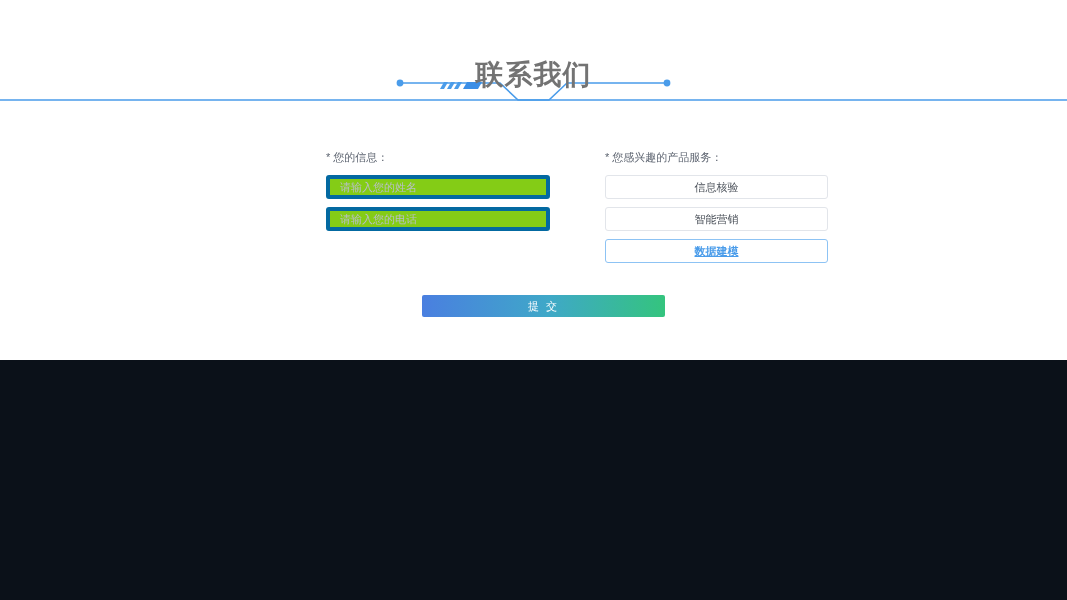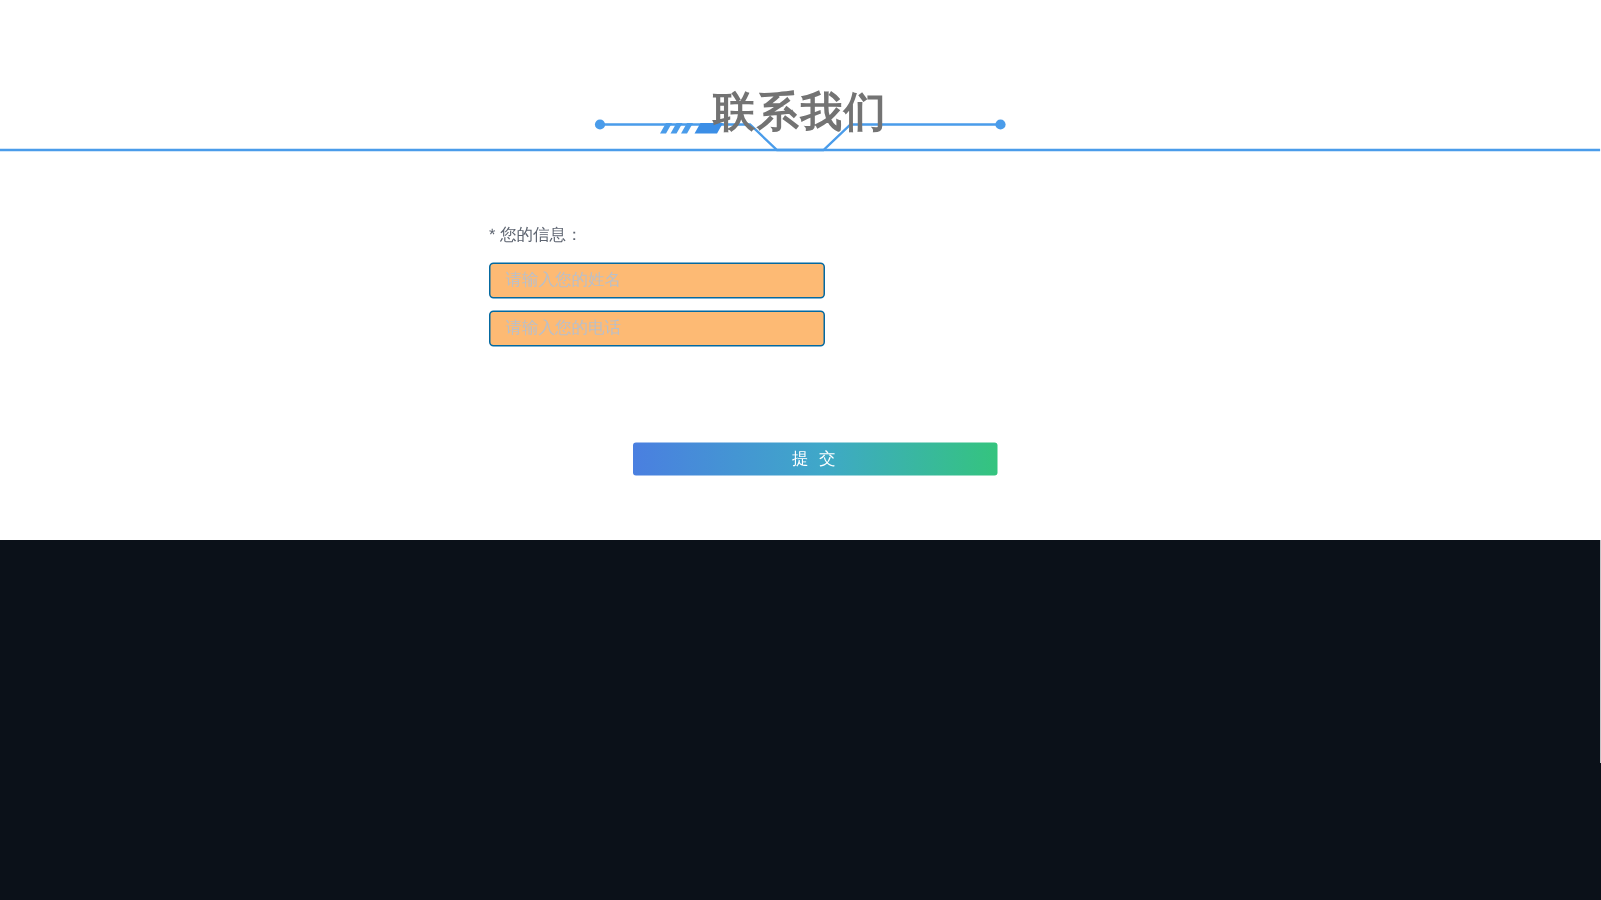--- a/index.html
+++ b/index.html
@@ -38,21 +38,21 @@
   .col-left{left:282px;width:224px;}
   .col-right{left:561px;width:223px;}
   .col-label{
     font-size:11px;color:#5d6470;line-height:14px;margin-bottom:11px;
     white-space:nowrap;
   }
 
   .txt-input{
     display:block;box-sizing:border-box;
     width:224px;height:24px;margin-bottom:8px;
-    border:1px solid #0369a1;border-radius:3px;background:#fdba74;
+    border:4px solid #0369a1;border-radius:3px;background:#84cc16;
     font-family:"Liberation Sans","DejaVu Sans",sans-serif;
     font-size:11px;color:#333;
     padding:0 10px;outline:none;
   }
   .txt-input::placeholder{color:#b9bfc9;}
 
   .opt{
     box-sizing:border-box;
     width:223px;height:24px;margin-bottom:8px;
     border:1px solid #e2e5ea;border-radius:3px;background:#fff;
@@ -104,20 +104,26 @@
     </div>
 
     <div class="form-wrap">
 
       <div class="col col-left">
         <div class="col-label">* 您的信息：</div>
         <input class="txt-input" type="text" placeholder="请输入您的姓名" style="">
         <input class="txt-input" type="text" placeholder="请输入您的电话" style="">
       </div>
 
+      <div class="col col-right">
+        <div class="col-label">* 您感兴趣的产品服务：</div>
+        <div class="opt">信息核验</div>
+        <div class="opt">智能营销</div>
+        <div class="opt selected">数据建模</div>
+      </div>
     </div>
 
     <button class="submit-btn">提 交</button>
   </div>
 
   <div class="footer">
 
     
 
     

